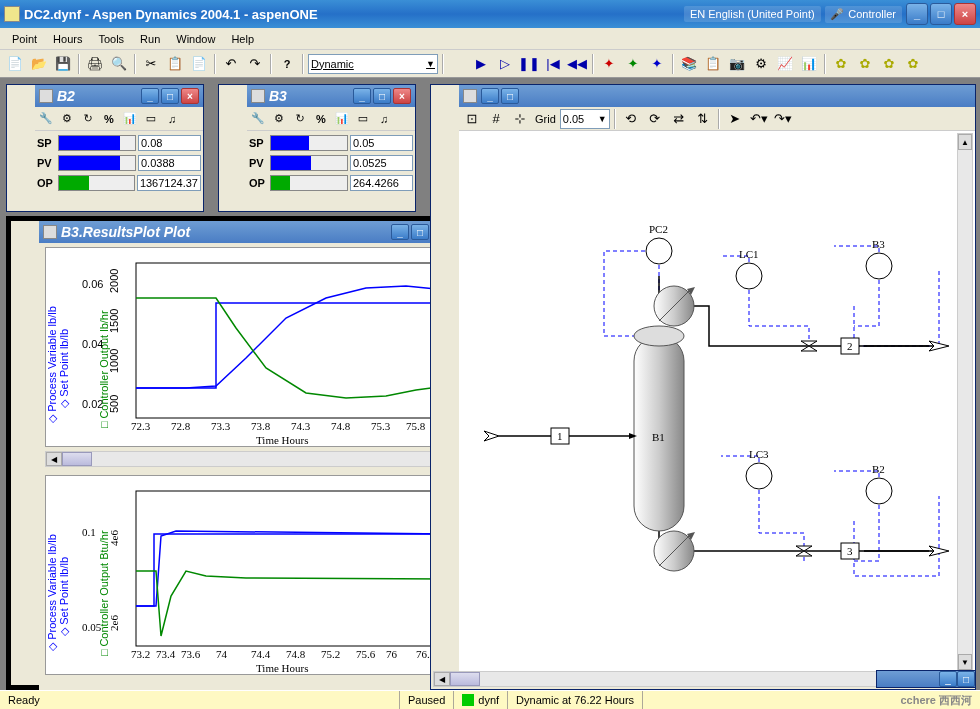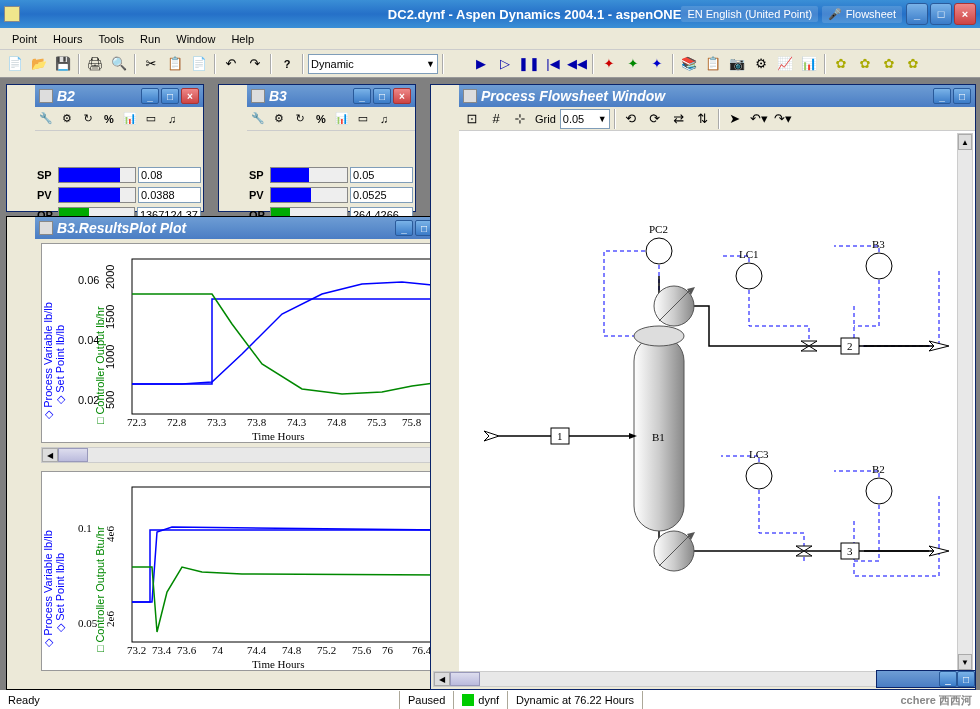--- a/index.html
+++ b/index.html
@@ -1,18 +1,18 @@
 <!DOCTYPE html>
 <html><head>
 <meta charset="utf-8">
 <style>
 * { box-sizing: border-box; margin: 0; padding: 0; font-family: Tahoma, sans-serif; font-size: 11px; }
 body { background: #ece9d8; width: 980px; height: 709px; overflow: hidden; position: relative; }
 
-.titlebar { height: 28px; background: linear-gradient(to bottom, #3a8fd6 0%, #2570c8 50%, #3a8fd6 100%); display: flex; align-items: center; padding: 0 4px; color: white; text-align: right; }
+.titlebar { height: 28px; background: linear-gradient(to bottom, #3a8fd6 0%, #2570c8 50%, #3a8fd6 100%); display: flex; align-items: center; padding: 0 4px; color: white; }
 .titlebar .icon { width: 16px; height: 16px; background: #f0e68c; margin-right: 4px; border: 1px solid #888; }
 .titlebar .title { font-size: 13px; font-weight: bold; flex: 1; }
 .titlebar .lang { background: rgba(255,255,255,0.15); padding: 2px 6px; border-radius: 2px; margin-right: 4px; display:flex; align-items:center; gap:4px;}
 .titlebar .wbtns { display: flex; gap: 2px; }
 .wbtn { width: 22px; height: 22px; border-radius: 3px; display: flex; align-items: center; justify-content: center; font-weight: bold; cursor: pointer; }
 .wbtn.min, .wbtn.max { background: linear-gradient(to bottom, #7ab3e8, #3a7bc8); color: white; border: 1px solid #2a5a9a; }
 .wbtn.close { background: linear-gradient(to bottom, #e88, #c44); color: white; border: 1px solid #a33; }
 
 .menubar { height: 22px; background: #ece9d8; display: flex; align-items: center; padding: 0 4px; border-bottom: 1px solid #ccc; }
 .menubar span { padding: 2px 8px; cursor: pointer; }
@@ -29,35 +29,35 @@
 .mdiwin .mtitle { height: 22px; background: linear-gradient(to bottom, #6e9dd4, #4a7dc4); display: flex; align-items: center; padding: 0 4px; color: white; font-weight: bold; }
 .mdiwin .mtitle .micon { width: 14px; height: 14px; background: #ddd; margin-right: 4px; border:1px solid #888;}
 .mdiwin .mtitle .mtext { flex: 1; font-size: 14px; font-style: italic; font-family: 'Trebuchet MS', sans-serif; }
 .mdiwin .mtitle .mwbtns { display: flex; gap: 2px; }
 .mwbtn { width: 18px; height: 16px; border-radius: 2px; display: flex; align-items: center; justify-content: center; font-size: 10px; cursor: pointer; color:white;}
 .mwbtn.min, .mwbtn.max { background: linear-gradient(to bottom, #7ab3e8, #3a7bc8); border: 1px solid #2a5a9a; }
 .mwbtn.close { background: linear-gradient(to bottom, #e88, #c44); border: 1px solid #a33; }
 
 .ctrl-toolbar { height: 24px; background: #ece9d8; display: flex; align-items: center; padding: 1px; gap: 1px; border-bottom: 1px solid #ccc; }
 .ctrl-toolbar .tbtn { width: 20px; height: 20px; font-size: 11px; }
-.ctrl-body { padding: 2px; margin-top: 32px; }
+.ctrl-body { padding: 2px; }
 .ctrl-row { display: flex; align-items: center; height: 20px; gap: 2px; }
 .ctrl-row .lbl { width: 22px; font-weight: bold; }
 .ctrl-row .bar { width: 90px; height: 16px; border: 1px solid #888; background: #eee; position: relative; }
 .ctrl-row .bar .fill { position: absolute; left: 0; top: 0; bottom: 0; }
 .ctrl-row .val { width: 72px; height: 16px; border: 1px solid #7f9db9; background: white; padding: 0 2px; display:flex; align-items:center;}
 
-.plotwin { position: absolute; background: #ece9d8; border: 1px solid #000000; }
+.plotwin { position: absolute; background: #ece9d8; border: 5px solid #000000; }
 .plotarea { background: white; border: 1px solid #999; position: relative; overflow: hidden; }
 
 .flowsheet { position: absolute; background: #ece9d8; border: 1px solid #0a246a; }
 .fs-toolbar { height: 24px; background: #ece9d8; display: flex; align-items: center; padding: 2px; gap: 2px; border-bottom: 1px solid #ccc; }
 .fs-canvas { background: white; position: relative; overflow: hidden; }
 
-.statusbar { position: absolute; bottom: 0; left: 0; right: 0; height: 19px; background: #ffffff; border-top: 1px solid #fff; display: flex; align-items: center; }
+.statusbar { position: absolute; bottom: 0; left: 0; right: 0; height: 19px; background: #fef9c3; border-top: 1px solid #fff; display: flex; align-items: center; }
 .statusbar .cell { padding: 1px 8px; border-right: 1px solid #aca899; height: 100%; display:flex; align-items:center;}
 
 .scrollbar-h { height: 16px; background: #e8e8e8; border: 1px solid #ccc; position: relative; display:flex; }
 .scrollbar-h .thumb { width: 30px; background: linear-gradient(to bottom, #dde, #bbd); border: 1px solid #99b; }
 .scrollbar-h .arr { width: 16px; background: #ddd; border: 1px solid #aaa; display:flex; align-items:center; justify-content:center; font-size:8px;}
 .scrollbar-v { width: 16px; background: #e8e8e8; border: 1px solid #ccc; position: absolute; display:flex; flex-direction:column;}
 .scrollbar-v .thumb { height: 30px; background: linear-gradient(to right, #dde, #bbd); border: 1px solid #99b; }
 .scrollbar-v .arr { height: 16px; background: #ddd; border: 1px solid #aaa; display:flex; align-items:center; justify-content:center; font-size:8px;}
 
 svg text { font-family: Tahoma; }
@@ -66,21 +66,21 @@
 <body>
 
 <div class="titlebar">
   <div class="icon"></div>
   <div class="title">DC2.dynf - Aspen Dynamics 2004.1 - aspenONE</div>
   <div class="lang">
       <span>EN English (United Point)</span>
     </div>
   <div class="lang">
       <span>🎤</span>
-      <span>Flowsheet</span>
+      <span>Controller</span>
     </div>
   <div class="wbtns">
     <div class="wbtn min">_</div>
     <div class="wbtn max">□</div>
     <div class="wbtn close">×</div>
   </div>
 </div>
 
 <div class="menubar">
   <span>Point</span>
@@ -103,21 +103,21 @@
   <div class="tbtn">📋</div>
   <div class="tbtn">📄</div>
   <div class="tsep"></div>
   <div class="tbtn">↶</div>
   <div class="tbtn">↷</div>
   <div class="tsep"></div>
   <div class="tbtn">
       <b>?</b>
     </div>
   <div class="tsep"></div>
-  <div class="tcombo" style="min-width:130px;">
+  <div class="tcombo" style="min-width:130px;text-decoration:underline;">
     <span>Dynamic</span>
     <span class="drop">▼</span>
   </div>
   <div class="tsep"></div>
   <div style="width:20px;"></div>
   <div class="tbtn" style="color:#00a;">▶</div>
   <div class="tbtn" style="color:#00a;">▷</div>
   <div class="tbtn" style="color:#00a;">❚❚</div>
   <div class="tbtn" style="color:#00a;">|◀</div>
   <div class="tbtn" style="color:#00a;">◀◀</div>
@@ -323,21 +323,20 @@
         <div class="thumb"></div>
         <div style="flex:1;"></div>
         <div class="arr">▼</div>
       </div>
     </div>
   </div>
 
   <div class="flowsheet mdiwin" style="left:430px; top:6px; width:546px; height:606px;">
     <div class="mtitle">
       <div class="micon"></div>
-      <div class="mtext">Process Flowsheet Window</div>
       <div class="mwbtns">
         <div class="mwbtn min">_</div>
         <div class="mwbtn max">□</div>
       </div>
     </div>
     <div class="fs-toolbar">
       <div class="tbtn">⊡</div>
       <div class="tbtn">#</div>
       <div class="tbtn">⊹</div>
       <span style="padding:0 2px;">Grid</span>

